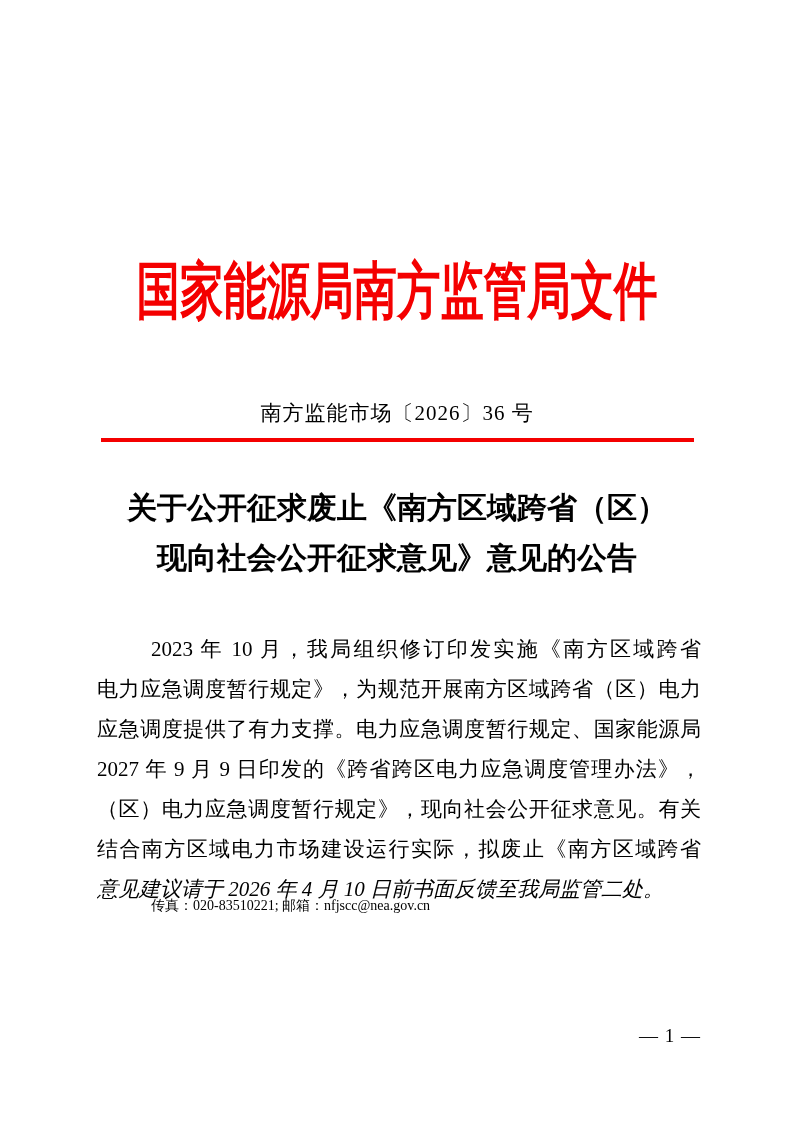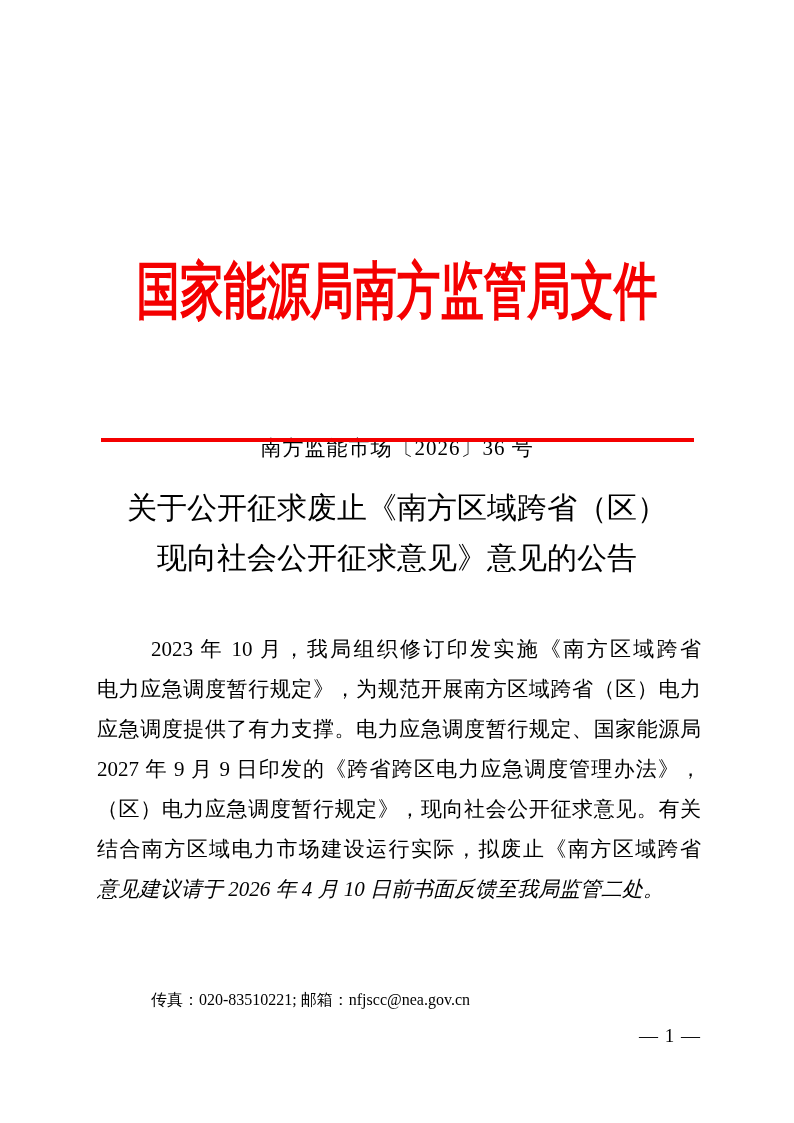--- a/index.html
+++ b/index.html
@@ -34,38 +34,37 @@
   .doc-number {
     position: absolute;
     top: 399px;
     left: 0;
     width: 794px;
     text-align: center;
     font-size: 21px;
     line-height: 28px;
     letter-spacing: 1px;
     color: #000000;
-    margin-top: 35px;
   }
   .red-rule {
     position: absolute;
     top: 438px;
     left: 101px;
     width: 593px;
     height: 4px;
     background: #f40000;
   }
   .notice-title {
     position: absolute;
     top: 483px;
     left: 0;
     width: 794px;
     text-align: center;
     font-size: 30px;
-    font-weight: normal;
+    font-weight: bold;
     line-height: 50px;
     color: #000000;
   }
   .body-block {
     position: absolute;
     top: 629px;
     left: 97px;
     width: 604px;
     font-size: 21px;
     line-height: 40px;
@@ -79,24 +78,24 @@
   }
   .body-line.first {
     text-indent: 54px;
   }
   .body-line.last {
     text-align-last: left;
     font-style: italic;
   }
   .contact-line {
     position: absolute;
-    top: 980px;
+    top: 886px;
     left: 97px;
     width: 604px;
-    font-size: 16px;
+    font-size: 14px;
     line-height: 40px;
     text-indent: 54px;
     white-space: nowrap;
     color: #000000;
   }
   .page-number {
     position: absolute;
     top: 1025px;
     right: 113px;
     font-size: 19px;

